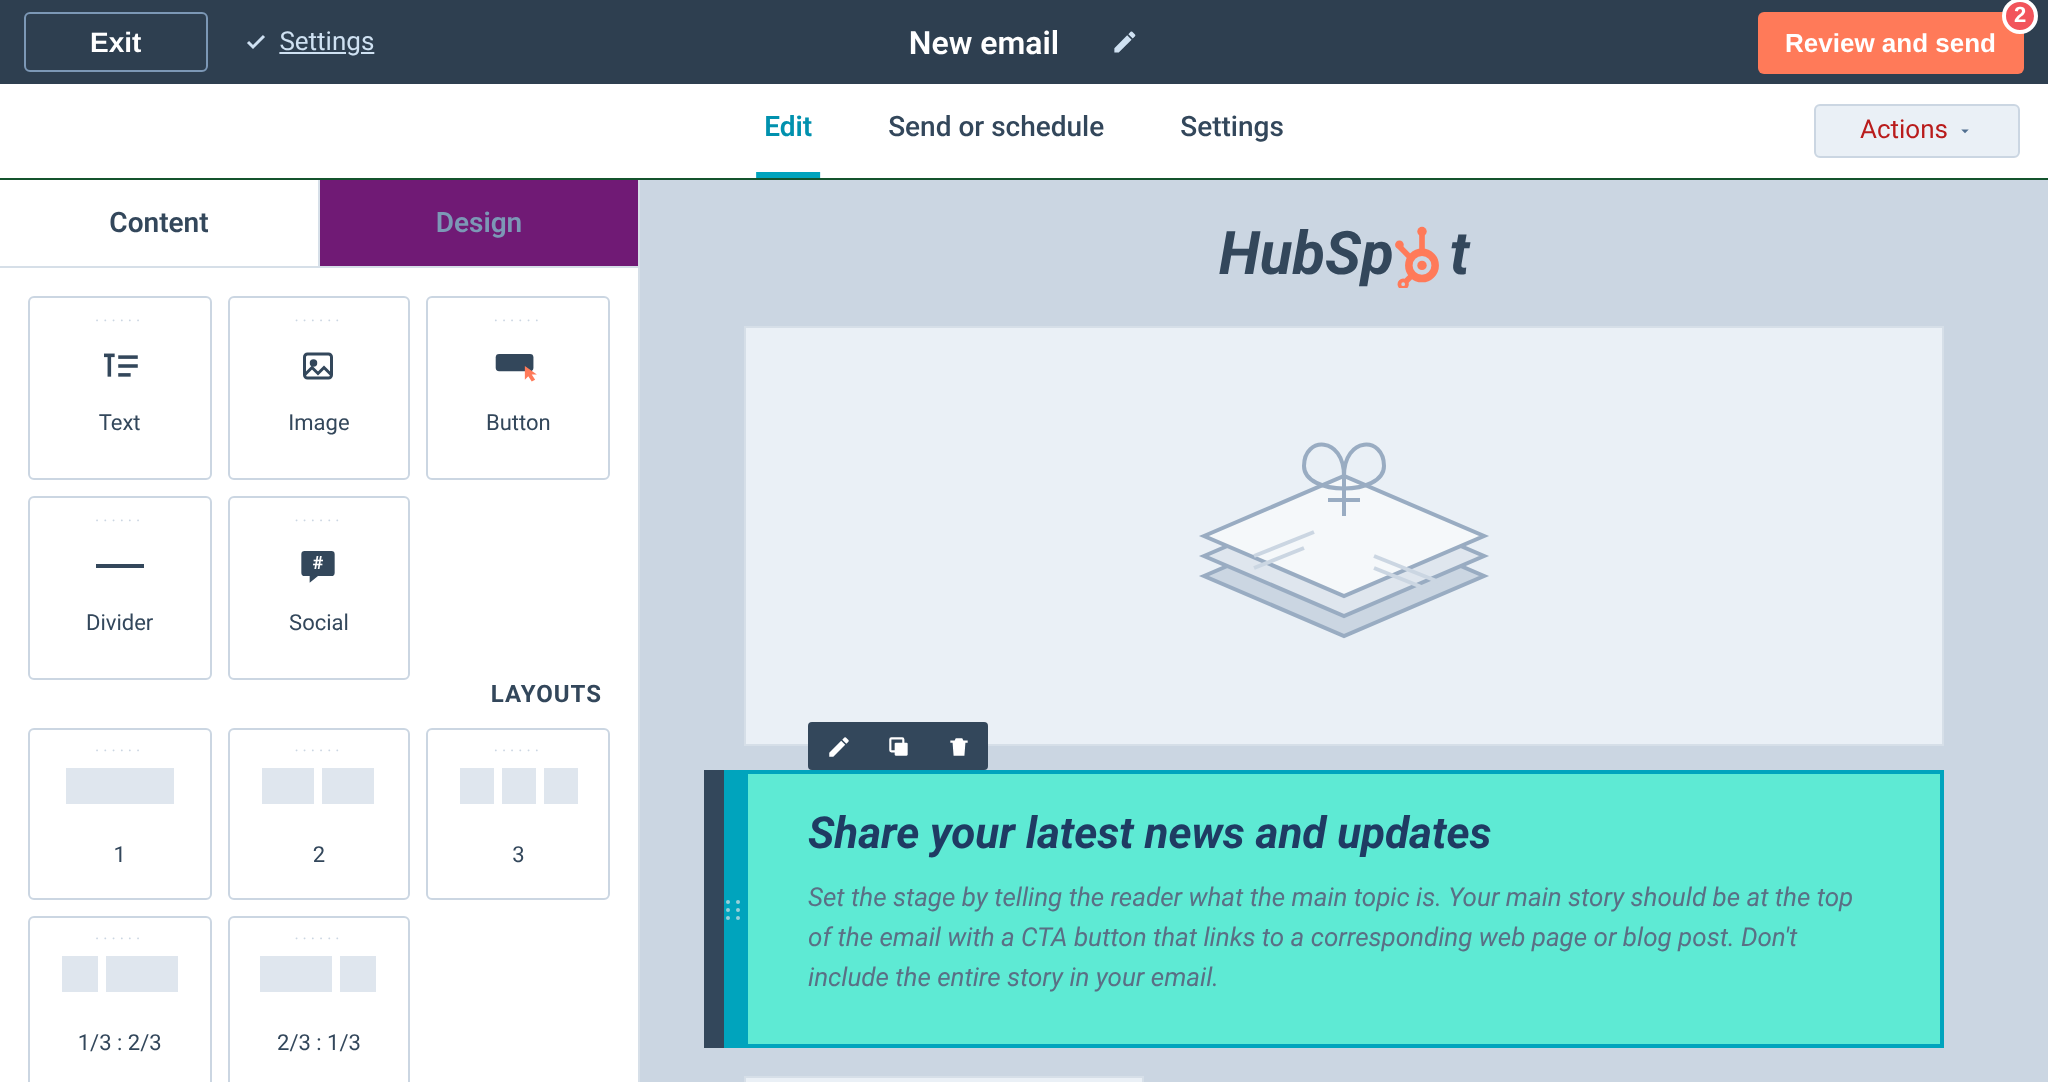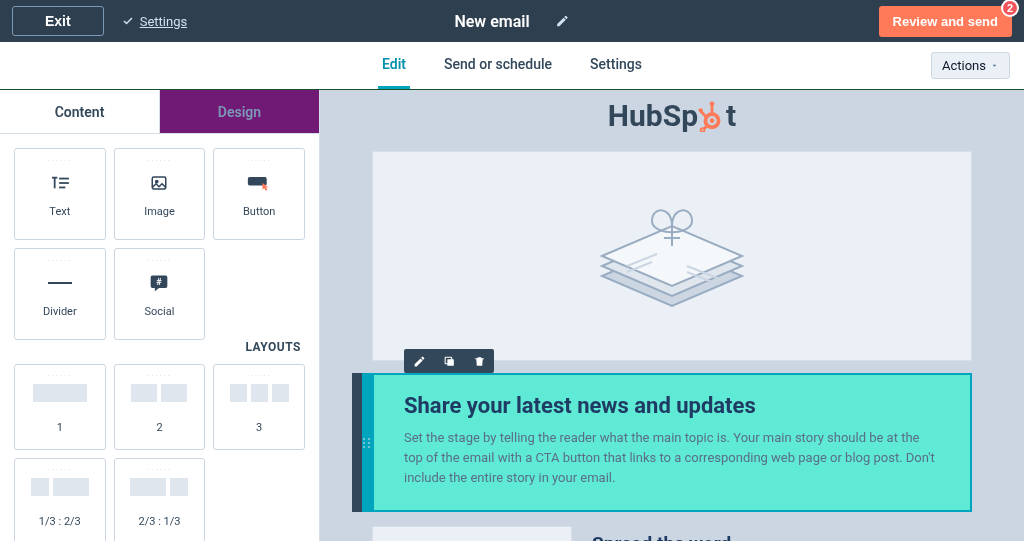--- a/index.html
+++ b/index.html
@@ -13,21 +13,21 @@
   .title-wrap { position:absolute; left:50%; transform:translateX(-50%); display:flex; align-items:center; gap:26px; color:#fff; font-weight:600; font-size:16px;}
   .edit-icon { fill:#cfe1f2; cursor:pointer;}
   .review-btn { margin-left:auto; background:#ff7a59; color:#fff; border:none; font-weight:600; font-size:13px; padding:8px 14px; border-radius:3px; position:relative; cursor:pointer;}
   .review-badge { position:absolute; top:-7px; right:-7px; width:18px; height:18px; border-radius:50%; background:#f2545b; color:#fff; font-size:11px; font-weight:600; display:flex; align-items:center; justify-content:center; border:2px solid #fff;}
 
   
   .navrow { background:#fff; height:48px; border-bottom:1px solid #14532d; display:flex; align-items:center; position:relative;}
   .nav-center { position:absolute; left:50%; transform:translateX(-50%); display:flex; gap:30px; height:100%; align-items:center;}
   .nav-link { font-size:14px; color:#33475b; padding:0 4px; height:100%; display:flex; align-items:center; border-bottom:3px solid transparent; cursor:pointer; font-weight:500;}
   .nav-link.active { color:#0091ae; border-bottom-color:#00a4bd; font-weight:600;}
-  .actions-btn { position:absolute; right:14px; background:#eaf0f6; border:1px solid #cbd6e2; color:#0f172a; font-size:13px; padding:5px 10px; border-radius:3px; cursor:pointer; display:flex; align-items:center; gap:4px;}
+  .actions-btn { position:absolute; right:14px; background:#eaf0f6; border:1px solid #cbd6e2; color:#b91c1c; font-size:13px; padding:5px 22px; border-radius:3px; cursor:pointer; display:flex; align-items:center; gap:4px;}
 
   
   .body { display:flex; height:calc(541px - 42px - 48px);}
 
   
   .sidebar { width:320px; border-right:1px solid #d6dfe8; background:#fff; overflow-y:auto;}
   .tabs { display:flex; height:44px;}
   .tab { flex:1; display:flex; align-items:center; justify-content:center; font-size:14px; font-weight:600; color:#33475b; border-bottom:1px solid #d6dfe8; cursor:pointer;}
   .tab.inactive { background:#701a75; border-left:1px solid #d6dfe8; color:#7c98b6;}
   .pad { padding:14px; }
@@ -38,21 +38,21 @@
   .ic { width:24px; height:24px; display:flex; align-items:center; justify-content:center; color:#33475b;}
   .section-label { font-size:12px; font-weight:700; letter-spacing:0.5px; color:#33475b; margin:0 4px 10px 4px;text-align:right;}
   .layout-card { border:1px solid #cbd6e2; border-radius:3px; height:86px; display:flex; flex-direction:column; align-items:center; justify-content:space-around; cursor:grab; background:#fff; padding:8px 6px; position:relative;}
   .layout-card .dots { position:absolute; top:6px; color:#cbd6e2; letter-spacing:2px; font-size:8px;}
   .layout-preview { display:flex; gap:4px; justify-content:center; align-items:center; height:26px; width:100%;}
   .block { background:#dfe6ee; height:18px;}
   .layout-label { font-size:11px; color:#33475b;}
 
   
   .canvas { flex:1; background:#cbd6e2; display:flex; justify-content:center; overflow:hidden; position:relative;}
-  .canvas-inner { width:600px; padding-top:8px;}
+  .canvas-inner { width:600px; padding-top:20px;font-style:italic;}
   .logo-wrap { display:flex; justify-content:center; margin-bottom:18px; color:#33475b;}
   .hubspot-logo { font-size:30px; font-weight:700; display:flex; align-items:center;}
   .hubspot-logo .o { color:#ff7a59; position:relative; display:inline-block;}
   .hero-box { background:#eaf0f6; border:1px solid #d6dfe8; height:210px; display:flex; align-items:center; justify-content:center; margin-bottom:12px;}
   
   .selected-block { position:relative;}
   .toolbar { position:absolute; top:-24px; left:32px; background:#33475b; display:flex; border-radius:2px; overflow:hidden; z-index:5;}
   .tool { width:30px; height:24px; display:flex; align-items:center; justify-content:center; color:#fff; cursor:pointer;}
   .tool svg { fill:#fff; width:13px; height:13px;}
   .content-block { background:#5eead4; border:2px solid #00a4bd; padding:18px 30px 22px 30px; position:relative;}

